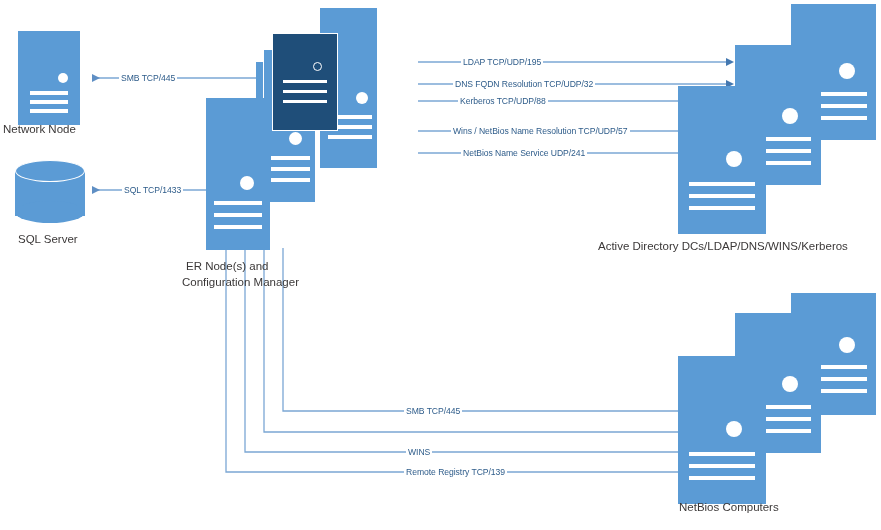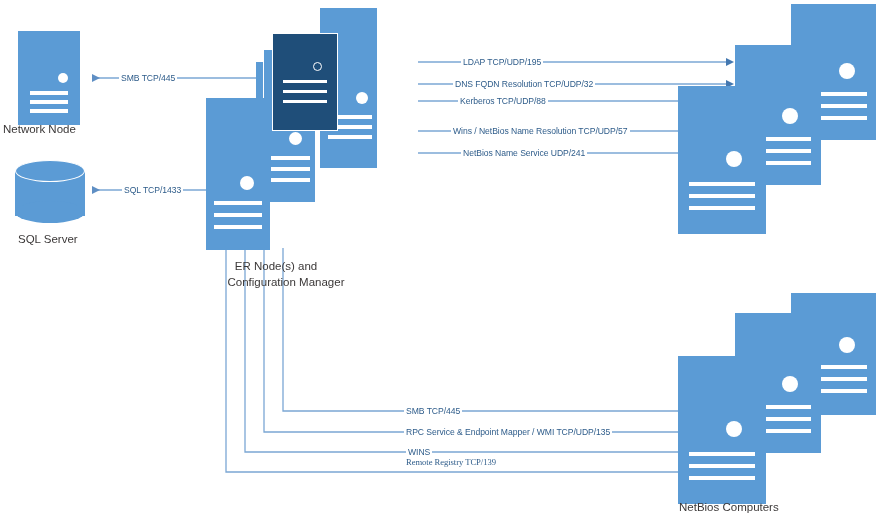--- a/index.html
+++ b/index.html
@@ -64,21 +64,21 @@
   }
 
   
   .caption {
     position: absolute;
     color: #3B3838;
     font-size: 11.5px;
     line-height: 15px;
     white-space: nowrap;
   }
-  .caption.ctr { text-align: center; }
+  .caption.ctr { }
 
   .wire-label {
     position: absolute;
     color: #2E5C8A;
     font-size: 8.6px;
     line-height: 10px;
     background: #ffffff;
     padding: 0 2px;
     white-space: nowrap;
     letter-spacing: -0.05px;
@@ -163,21 +163,21 @@
     </div>
 
     <div class="tower dark" style="left:66px; top:25px; width:66px; height:98px; border:1.4px solid #ffffff;">
       <div class="dot" style="left:40px; top:28px; width:9px; height:9px;"></div>
       <div class="bar" style="left:10px; top:46px; width:44px;"></div>
       <div class="bar" style="left:10px; top:56px; width:44px;"></div>
       <div class="bar" style="left:10px; top:66px; width:44px;"></div>
     </div>
   </div>
   <div class="caption ctr" style="left:186px; top:259px; width:180px;">ER Node(s) and</div>
-  <div class="caption ctr" style="left:196px; top:275px; width:180px;">Configuration Manager</div>
+  <div class="caption ctr" style="left:182px; top:275px; width:180px;">Configuration Manager</div>
 
   <div class="node" style="left:678px; top:4px; width:200px; height:236px;">
 
     <div class="tower" style="left:113px; top:0px; width:85px; height:136px;">
       <div class="dot" style="left:48px; top:59px; width:16px; height:16px;"></div>
       <div class="bar" style="left:11px; top:88px;  width:65px;"></div>
       <div class="bar" style="left:11px; top:100px; width:65px;"></div>
       <div class="bar" style="left:11px; top:112px; width:65px;"></div>
     </div>
 
@@ -188,20 +188,21 @@
       <div class="bar" style="left:11px; top:116px; width:65px;"></div>
     </div>
 
     <div class="tower" style="left:0px; top:82px; width:88px; height:148px;">
       <div class="dot" style="left:48px; top:65px; width:16px; height:16px;"></div>
       <div class="bar" style="left:11px; top:96px;  width:66px;"></div>
       <div class="bar" style="left:11px; top:108px; width:66px;"></div>
       <div class="bar" style="left:11px; top:120px; width:66px;"></div>
     </div>
   </div>
+  <div class="caption" style="left:598px; top:239px;">Active Directory DCs/LDAP/DNS/WINS/Kerberos</div>
 
   <div class="node" style="left:678px; top:293px; width:200px; height:215px;">
 
     <div class="tower" style="left:113px; top:0px; width:85px; height:122px;">
       <div class="dot" style="left:48px; top:44px; width:16px; height:16px;"></div>
       <div class="bar" style="left:11px; top:72px; width:65px;"></div>
       <div class="bar" style="left:11px; top:84px; width:65px;"></div>
       <div class="bar" style="left:11px; top:96px; width:65px;"></div>
     </div>
 
@@ -224,17 +225,16 @@
   <div class="wire-label" style="left:119px; top:73px;">SMB TCP/445</div>
   <div class="wire-label" style="left:100px; top:185px;margin-left:22px;">SQL TCP/1433</div>
 
   <div class="wire-label" style="left:461px; top:57px;">LDAP TCP/UDP/195</div>
   <div class="wire-label" style="left:453px; top:79px;">DNS FQDN Resolution TCP/UDP/32</div>
   <div class="wire-label" style="left:458px; top:96px;">Kerberos  TCP/UDP/88</div>
   <div class="wire-label" style="left:451px; top:126px;">Wins /  NetBios Name Resolution  TCP/UDP/57</div>
   <div class="wire-label" style="left:461px; top:148px;">NetBios Name Service  UDP/241</div>
 
   <div class="wire-label" style="left:404px; top:406px;">SMB TCP/445</div>
-  <div class="wire-label" style="left:404px; top:427px;">RPC Service &amp; Endpoint Mapper  / WMI TCP/UDP/135</div>
   <div class="wire-label" style="left:406px; top:447px;">WINS</div>
-  <div class="wire-label" style="left:404px; top:457px;font-family:Liberation Serif, serif;">Remote Registry TCP/139</div>
+  <div class="wire-label" style="left:404px; top:467px;">Remote Registry TCP/139</div>
 
 </div>
 
 </body></html>

